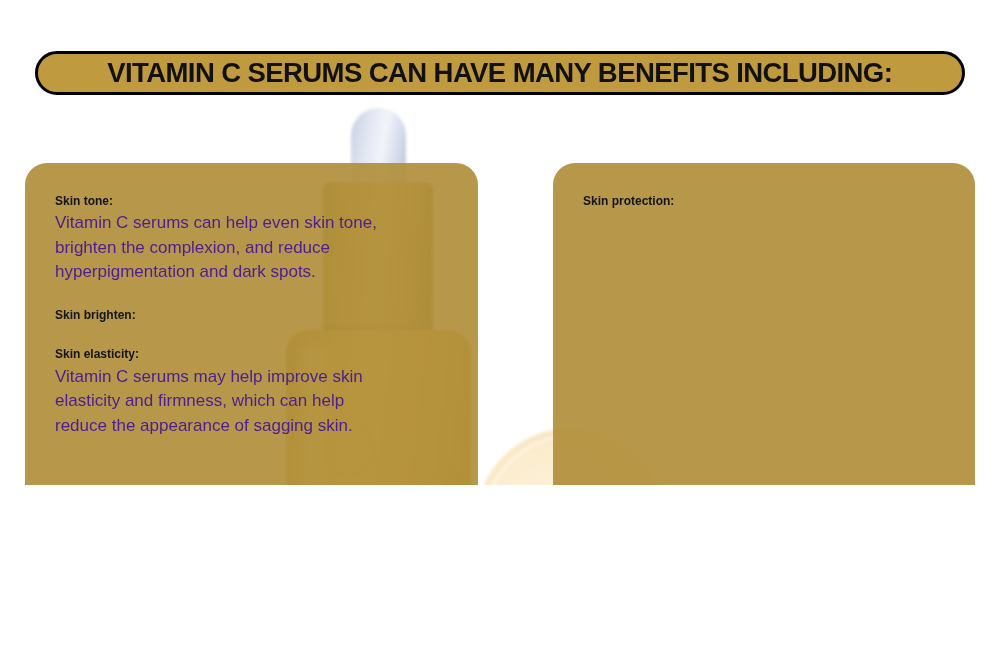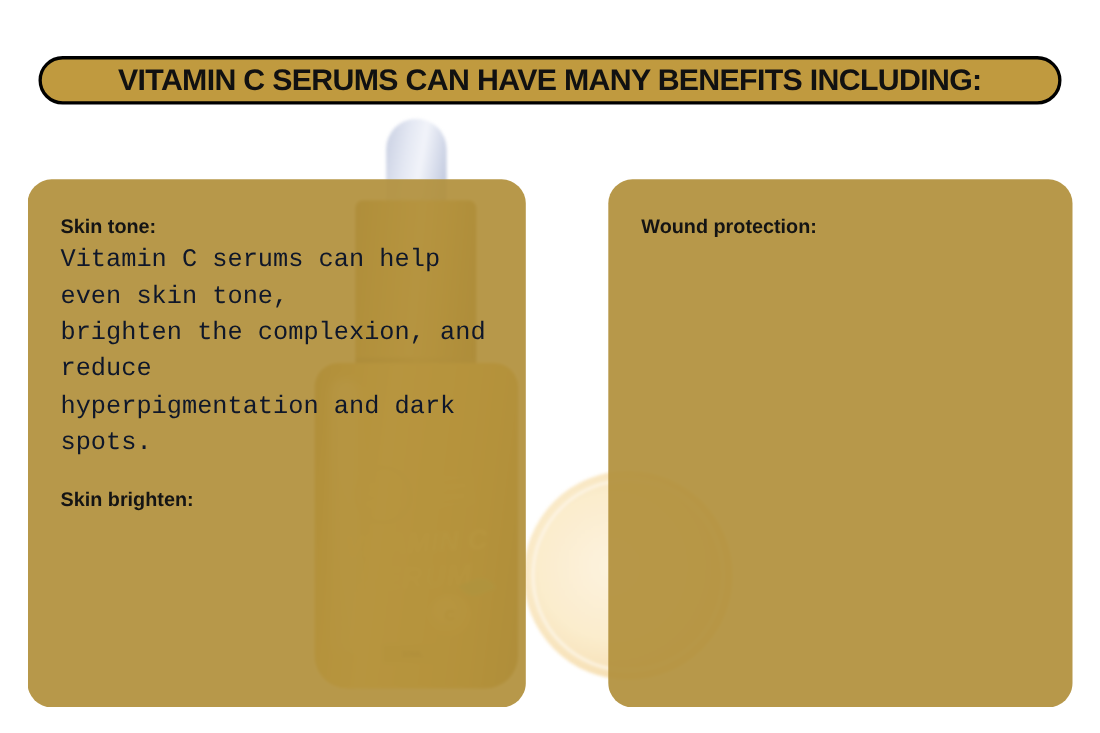--- a/index.html
+++ b/index.html
@@ -8,21 +8,21 @@
   html, body {
     width:1000px; height:666px;
     background:#ffffff;
     font-family:"Liberation Sans", sans-serif;
     overflow:hidden;
   }
 
   #canvas {
     position:relative;
     width:1000px;
-    height:666px;
+    height:485px;
     background:#ffffff;
     overflow:hidden;
   }
 
   
   #photo-layer {
     position:absolute;
     inset:0;
     overflow:hidden;
     pointer-events:none;
@@ -235,31 +235,31 @@
     padding:30px 26px 22px 30px;
   }
   #card-left  { left:25px;  top:163px; width:453px; height:480px; }
   #card-right { left:553px; top:163px; width:422px; height:480px; }
 
   .benefit { margin-bottom:17px; }
   .benefit:last-child { margin-bottom:0; }
 
   .benefit-title {
     font-family:"Liberation Sans", sans-serif;
-    font-size:18px;
+    font-size:12px;
     font-weight:bold;
     color:#141414;
     line-height:1.45;
     margin-bottom:1px;
   }
   .benefit-body {
-    font-family:Liberation Mono, monospace;
-    font-size:23px;
+    font-family:Liberation Sans, sans-serif;
+    font-size:17px;
     font-weight:normal;
-    color:#0f172a;
+    color:#4c1d95;
     line-height:1.44;
     white-space:pre-line;
   }
   #card-left .benefit  { margin-bottom:22px; }
   #card-right .benefit { margin-bottom:24px; }
 </style>
 </head>
 <body>
 
 <div id="canvas">
@@ -296,26 +296,30 @@
     <div class="benefit">
       <div class="benefit-title">Skin tone:</div>
       <div class="benefit-body">Vitamin C serums can help even skin tone,
 brighten the complexion, and reduce
 hyperpigmentation and dark spots.</div>
     </div>
     <div class="benefit">
       <div class="benefit-title">Skin brighten:</div>
     </div>
     <div class="benefit">
+      <div class="benefit-title">Skin elasticity:</div>
+      <div class="benefit-body">Vitamin C serums may help improve skin
+elasticity and firmness, which can help
+reduce the appearance of sagging skin.</div>
     </div>
   </div>
 
   <div class="card" id="card-right">
     <div class="benefit">
-      <div class="benefit-title">Wound protection:</div>
+      <div class="benefit-title">Skin protection:</div>
     </div>
     <div class="benefit">
     </div>
     <div class="benefit">
     </div>
   </div>
 
 </div>
 
 </body></html>

